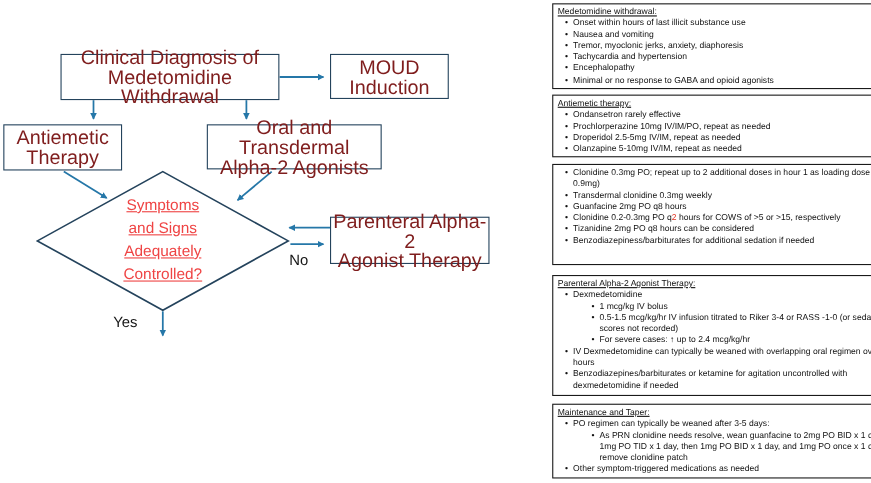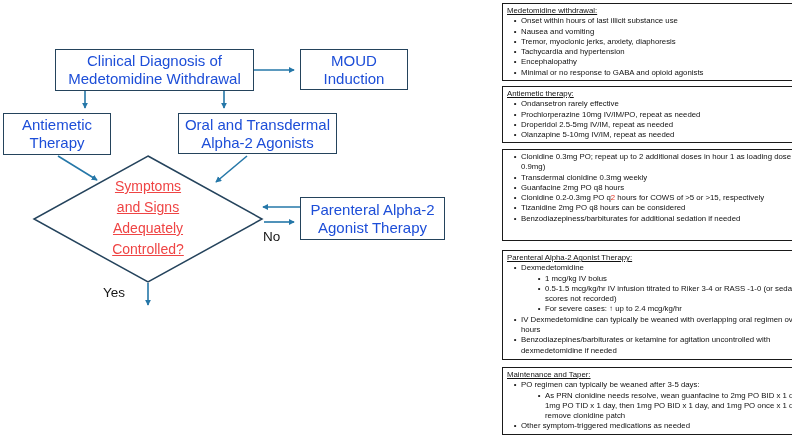--- a/index.html
+++ b/index.html
@@ -7,26 +7,26 @@
     width:792px;height:439px;background:#ffffff;position:relative;overflow:hidden;
     font-family:"Liberation Sans", sans-serif;
     --border:#24435c; --arrow:#2577a8; --panelborder:#1a1a1a;
   }
   .stage{position:absolute;left:0;top:0;width:792px;height:439px;}
   .svg-layer{position:absolute;left:0;top:0;width:500px;height:439px;pointer-events:none;}
 
   .node{
     position:absolute;background:#fff;border:1.5px solid var(--border);
     display:flex;flex-direction:column;align-items:center;justify-content:center;
-    text-align:center;font-size:15px;line-height:18px;color:#1d4ed8;box-sizing:border-box;
+    text-align:center;font-size:18px;line-height:18px;color:#7f1d1d;box-sizing:border-box;
   }
   .box-clinical{left:55px;top:49px;width:199px;height:42px;}
   .box-moud{left:300px;top:49px;width:108px;height:41px;}
   .box-antiemetic{left:3px;top:113px;width:108px;height:42px;}
-  .box-oral{left:178px;top:113px;width:159px;height:41px;}
+  .box-oral{left:188px;top:113px;width:159px;height:41px;}
   .box-parenteral{left:300px;top:197px;width:145px;height:43px;}
   .box-maintenance{left:55px;top:311px;width:199px;height:42px;}
 
   .diamond-text{
     position:absolute;left:78px;top:162px;width:140px;height:112px;
     display:flex;flex-direction:column;align-items:center;justify-content:center;
     text-align:center;font-size:14px;line-height:21px;color:#ef4444;text-decoration:underline;
   }
   .edge-label{position:absolute;font-size:13.5px;color:#151515;}
   .label-yes{left:103px;top:285px;}

